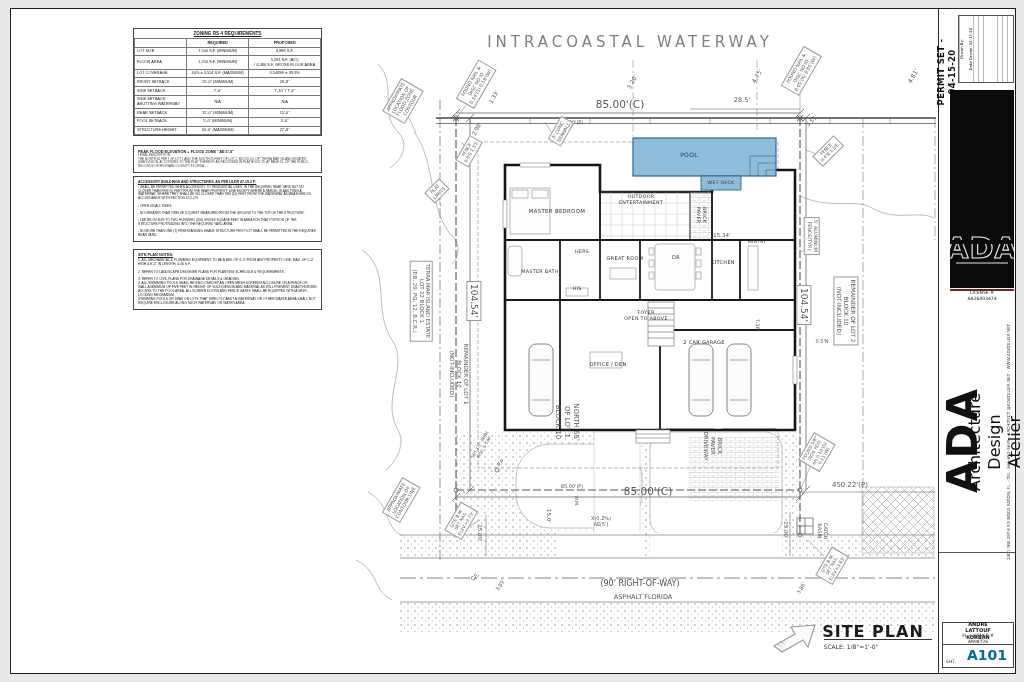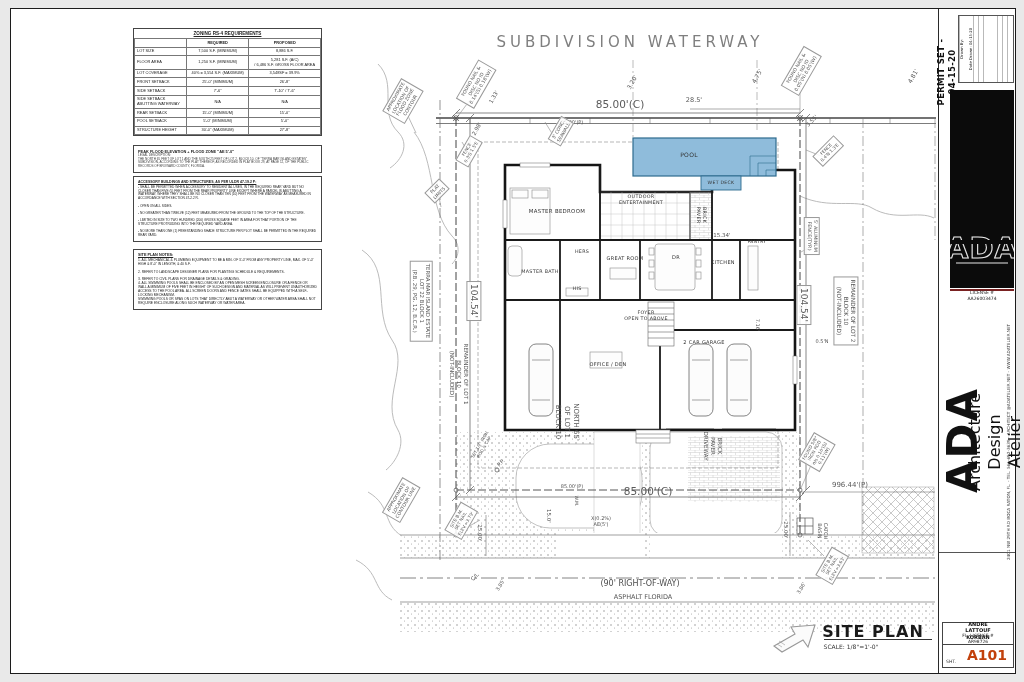--- a/index.html
+++ b/index.html
@@ -332,24 +332,24 @@
     <div style="font-size:3.8px;font-weight:bold;text-decoration:underline;">SITE PLAN NOTES:</div>
     <div class="nb-body" style="font-size:3.3px;line-height:1.18;margin-top:2px;">1. ALL MECHANICAL &amp; PLUMBING EQUIPMENT TO BE A MIN. OF 3'-0" FROM ANY PROPERTY LINE, MAX. OF 5'-0" HIGH &amp; 8'-0" IN LENGTH, &amp; 40 S.F.
 
 2. REFER TO LANDSCAPE DESIGNER PLANS FOR PLANTING SCHEDULE &amp; REQUIREMENTS.
 
 3. REFER TO CIVIL PLANS FOR DRAINAGE DETAILS &amp; GRADING.
 4. ALL SWIMMING POOLS SHALL BE ENCLOSED BY AN OPEN MESH SCREEN ENCLOSURE OR A FENCE OR WALL A MINIMUM OF FIVE FEET IN HEIGHT OF SUCH DESIGN AND MATERIAL AS WILL PREVENT UNAUTHORIZED ACCESS TO THE POOL AREA. ALL SCREEN DOORS AND FENCE GATES SHALL BE EQUIPPED WITH A SELF-LOCKING MECHANISM.
    SWIMMING POOLS OR SPAS ON LOTS THAT DIRECTLY ABUT A WATERWAY OR OTHER WATER AREA SHALL NOT REQUIRE ENCLOSURE ALONG SUCH WATERWAY OR WATER AREA.</div>
   </div>
 
-  <div class="pl hdr-water" style="left:630px;top:42px;font-size:15px;">SUBDIVISION  WATERWAY</div>
+  <div class="pl hdr-water" style="left:630px;top:42px;font-size:15px;">INTRACOASTAL  WATERWAY</div>
   <div class="pl dimbig" style="left:620px;top:105px;font-size:10.5px;">85.00'(C)</div>
   <div class="pl" style="left:572px;top:122px;font-size:5px;">85.00'(P)</div>
-  <div class="pl" style="left:694px;top:100px;font-size:6.5px;">28.5'</div>
+  <div class="pl" style="left:742px;top:100px;font-size:6.5px;">28.5'</div>
   <div class="pl s60" style="left:632px;top:82px;font-size:6px;">3.20'</div>
   <div class="pl s60" style="left:757px;top:76px;font-size:6px;">4.75'</div>
   <div class="pl s60" style="left:913px;top:76px;font-size:6px;">4.81'</div>
   <div class="pl s60" style="left:494px;top:97px;font-size:5.5px;">1.33'</div>
   <div class="pl s60" style="left:477px;top:129px;font-size:5.5px;">2.98'</div>
   <div class="pl s60 bx" style="left:476px;top:84px;font-size:4.6px;">FOUND NAIL &amp;
 DISC NO ID
 0.14'(S) 0.18'(W)</div>
   <div class="pl s60 bx" style="left:561px;top:131px;font-size:4.6px;">3' CONC.
 SEAWALL</div>
@@ -403,21 +403,21 @@
   <div class="pl cw" style="left:758px;top:325px;font-size:5px;">7.16'</div>
   <div class="pl cw" style="left:567px;top:422px;font-size:7px;">NORTH 65'
 OF LOT 1
 BLOCK 10</div>
   <div class="pl cw" style="left:713px;top:446px;font-size:5.6px;">BRICK
 PAVER
 DRIVEWAY</div>
   <div class="pl s45" style="left:501px;top:463px;font-size:5.5px;">P.P.</div>
   <div class="pl dimbig" style="left:648px;top:492px;font-size:10.5px;">85.00'(C)</div>
   <div class="pl" style="left:572px;top:486px;font-size:5px;">85.00'(P)</div>
-  <div class="pl dimbig" style="left:850px;top:485px;font-size:7px;">996.44'(P)</div>
+  <div class="pl dimbig" style="left:850px;top:485px;font-size:7px;">450.22'(P)</div>
   <div class="pl" style="left:640px;top:584px;font-size:8px;color:#4d4d4d;">(90' RIGHT-OF-WAY)</div>
   <div class="pl" style="left:643px;top:597px;font-size:6.5px;">ASPHALT FLORIDA</div>
   <div class="pl" style="left:601px;top:521px;font-size:5px;">X(0.2%)
 AE(5')</div>
   <div class="pl cw" style="left:549px;top:516px;font-size:5.5px;">15.0'</div>
   <div class="pl cw" style="left:480px;top:533px;font-size:5.5px;">25.00'</div>
   <div class="pl cw" style="left:786px;top:530px;font-size:5.5px;">25.00'</div>
   <div class="pl s60 bx" style="left:461px;top:521px;font-size:4.4px;">SITE B.M.
 SET NAIL
 ELEV.=3.79'</div>
@@ -457,18 +457,18 @@
   <div class="pl ccw" style="left:963px;top:440px;font-size:42px;font-weight:bold;color:#111;letter-spacing:2px;">ADA</div>
   <div class="pl ccw" style="left:995px;top:442px;font-size:16px;color:#111;">Architecture Design Atelier</div>
   <div class="pl ccw" style="left:1009px;top:442px;font-size:4.2px;color:#333;white-space:nowrap;">2401 NW 29TH RD BOCA RATON, FL. - TEL. 561-692-3639 - ARCHITECT @ADATELIER.NET - WWW.ADATELIER.NET</div>
   <div class="tb-line" style="left:939px;top:552px;width:76px;height:1px;"></div>
   <div class="tb-box">
     <div class="div"></div>
   </div>
   <div class="pl" style="left:978px;top:630px;font-size:5px;font-weight:bold;color:#111;">ANDRE LATTOUF KORBAN</div>
   <div class="pl" style="left:978px;top:638px;font-size:4.4px;color:#222;">FL. LICENSE # AR98726</div>
   <div class="pl" style="left:951px;top:662px;font-size:4.5px;color:#333;">SHT.</div>
-  <div class="pl" style="left:987px;top:656px;font-size:14px;font-weight:bold;color:#c2410c;">A101</div>
+  <div class="pl" style="left:987px;top:656px;font-size:14px;font-weight:bold;color:#0369a1;">A101</div>
 
   <div class="pl" style="left:873px;top:632px;font-size:16px;font-weight:bold;color:#1a1a1a;letter-spacing:1px;">SITE PLAN</div>
   <div class="footer-underline"></div>
   <div class="pl" style="left:851px;top:647px;font-size:6px;color:#333;">SCALE: 1/8"=1'-0"</div>
 </div>
 
 </body></html>

